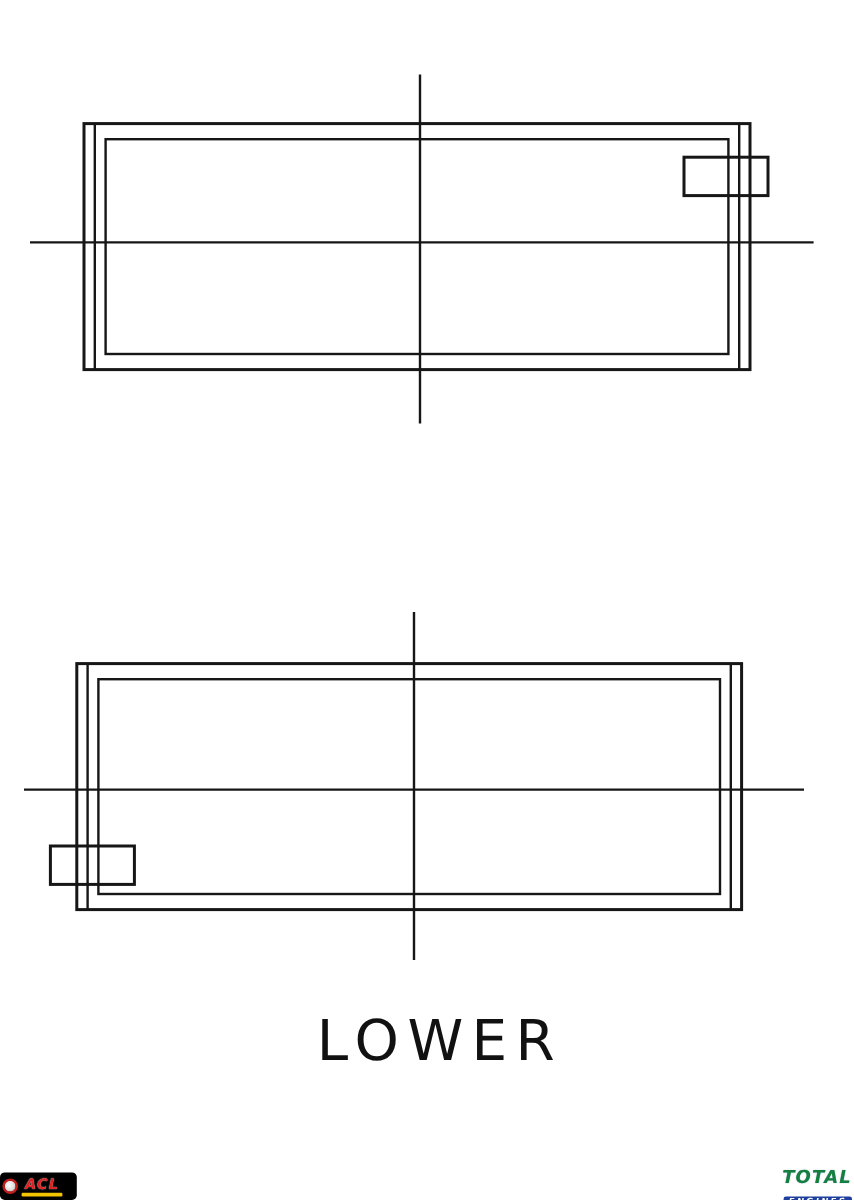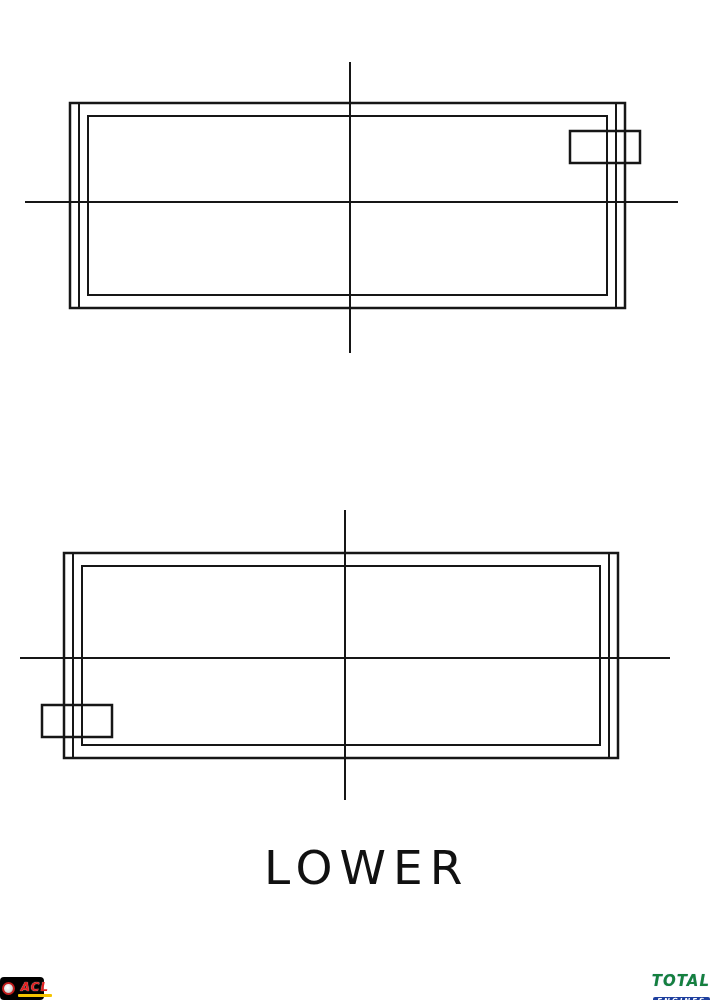--- a/index.html
+++ b/index.html
@@ -37,21 +37,21 @@
   }
   .view-label.lower {
     left: 264px;
     top: 840px;
   }
   
   .acl-logo {
     position: absolute;
     left: 0px;
     top: 977px;
-    width: 44px;
+    width: 64px;
     height: 23px;
     background: #000000;
     border-radius: 4px;
     display: flex;
     align-items: center;
     padding-left: 2px;
     box-sizing: border-box;
   }
   .acl-emblem {
     width: 13px;

